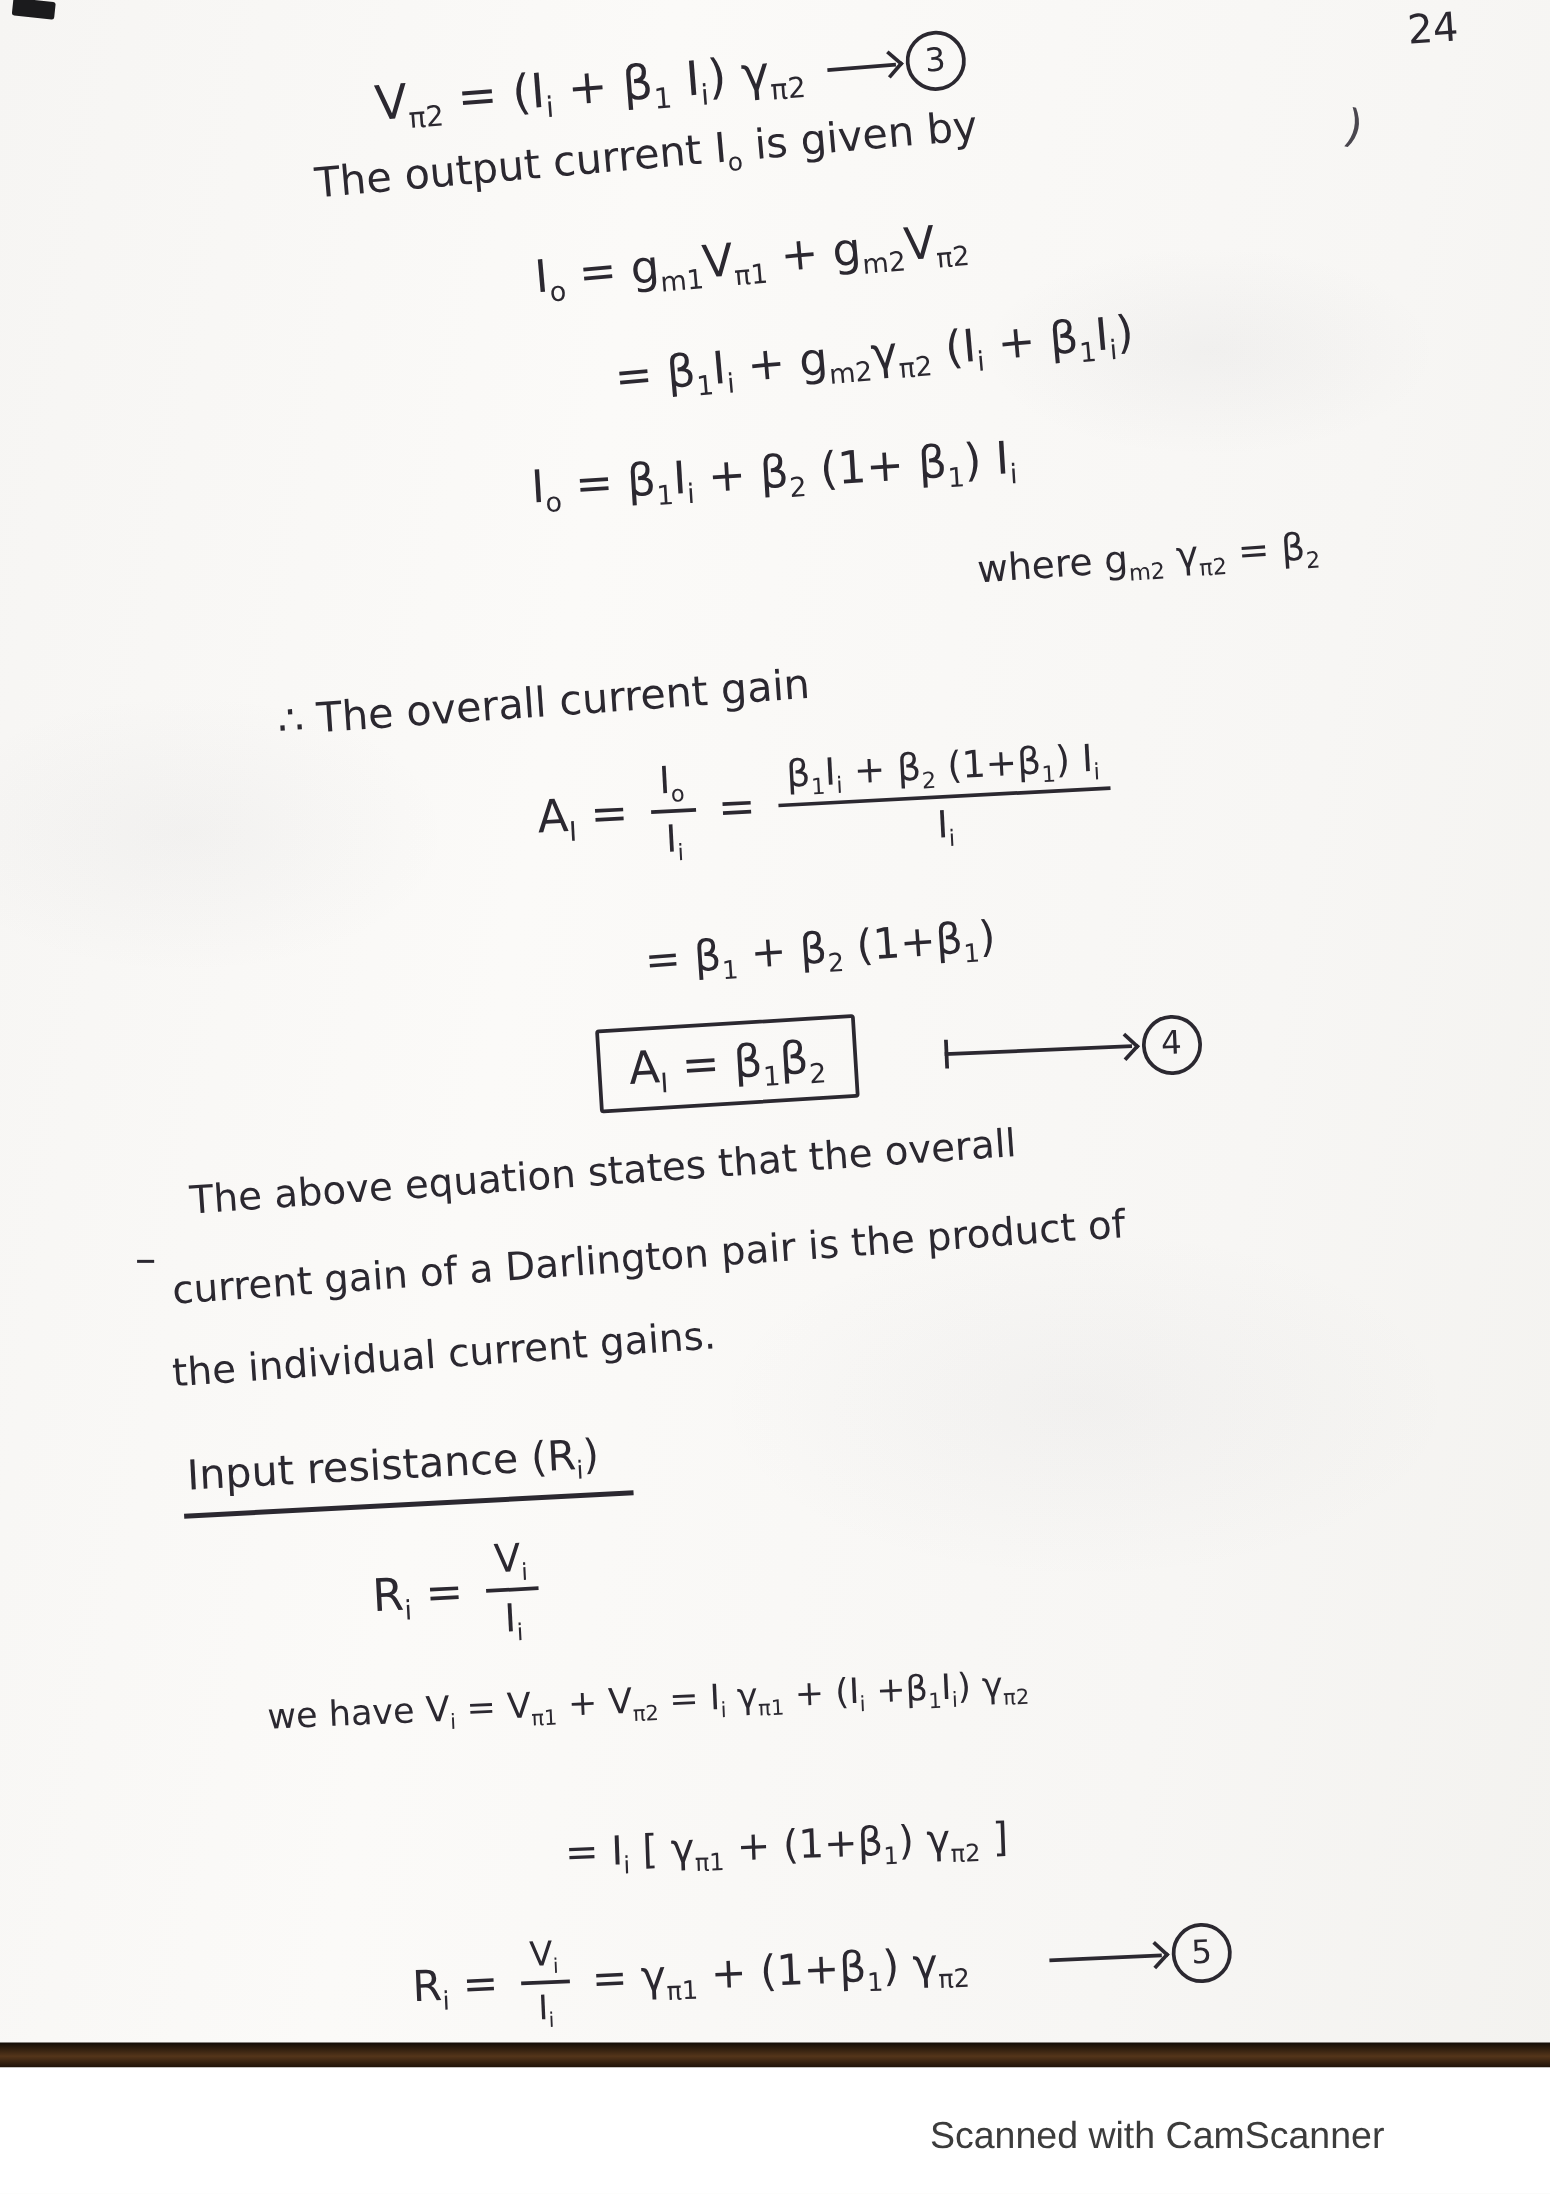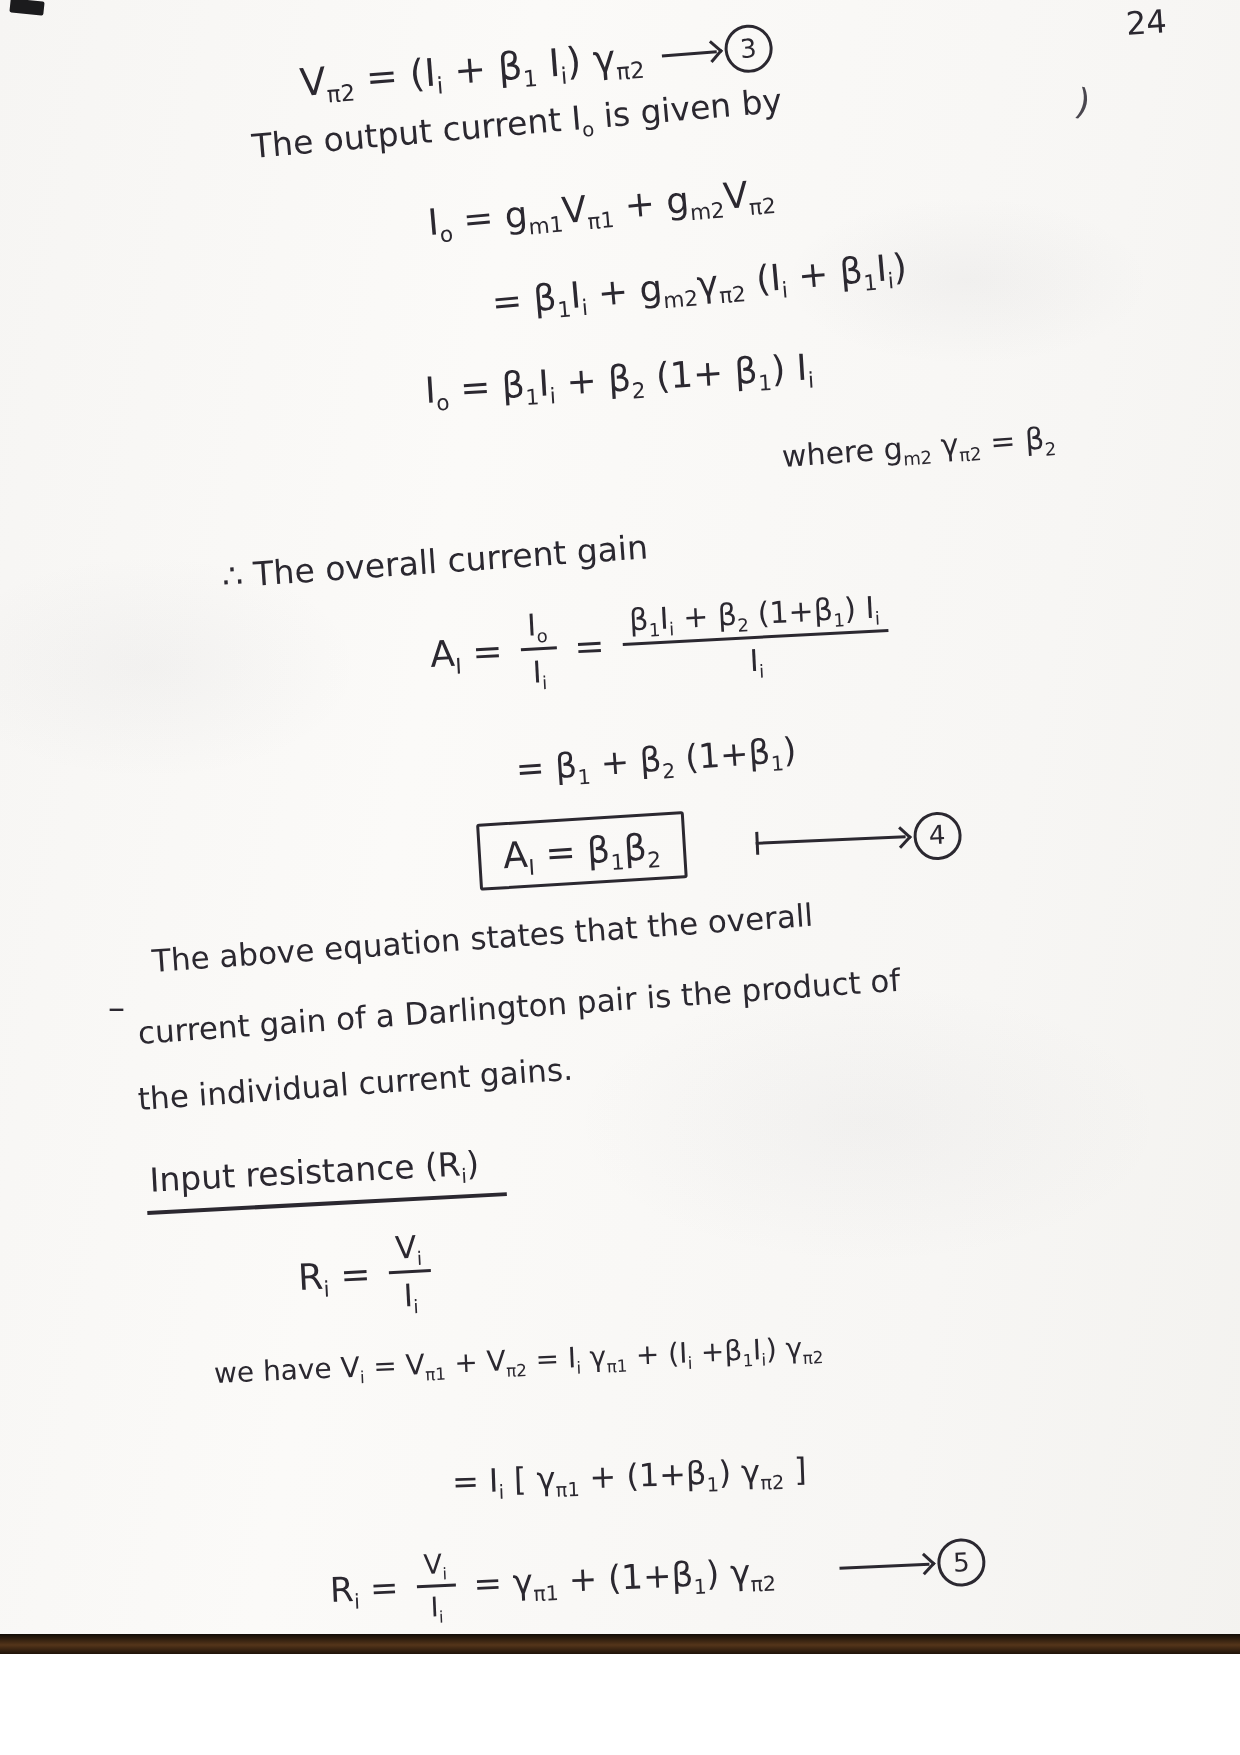--- a/index.html
+++ b/index.html
@@ -118,14 +118,15 @@
     </span>
     <span><span>= γ</span><sub>π1</sub><span> + (1+β</span><sub>1</sub><span>) γ</span><sub>π2</sub></span>
     <span class="ref" style="margin-left:46px;">
       <span class="arrow w90"></span>
       <span class="circled">5</span>
     </span>
   </div>
 
   <div class="table-strip"></div>
   <div class="bottom-white"></div>
+  <div class="footer">Scanned with CamScanner</div>
 
 </div>
 
 </body></html>

